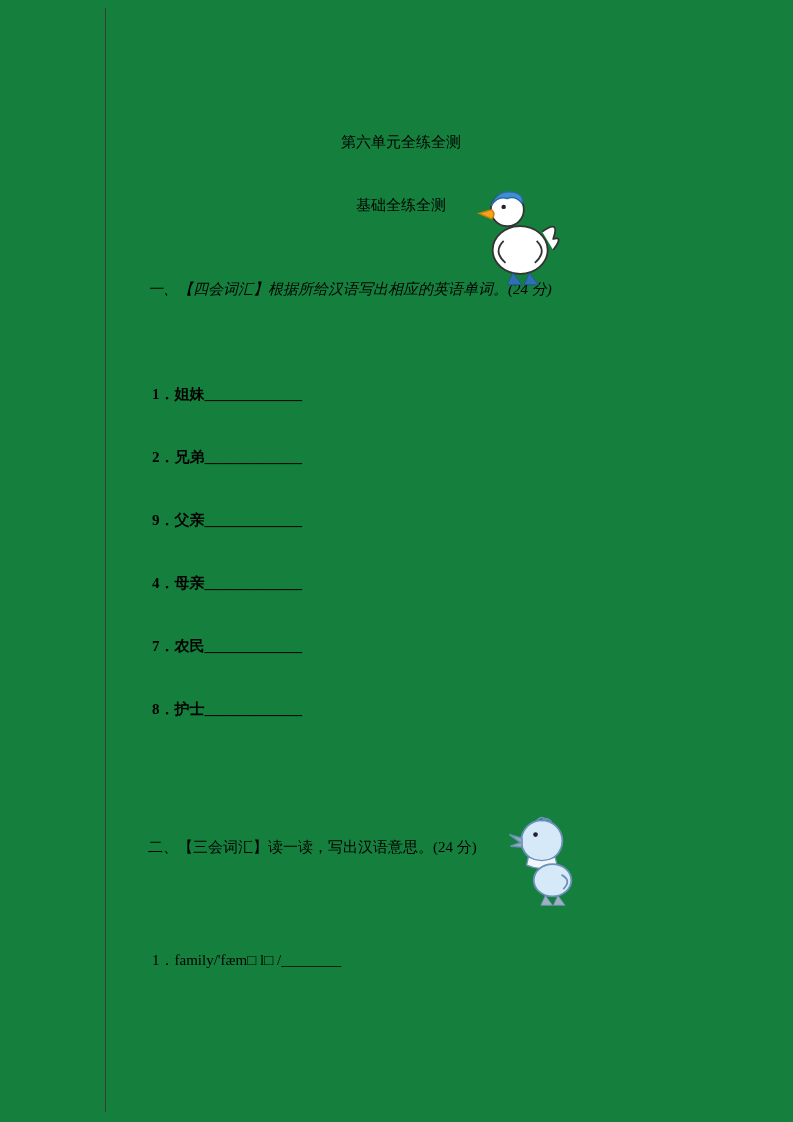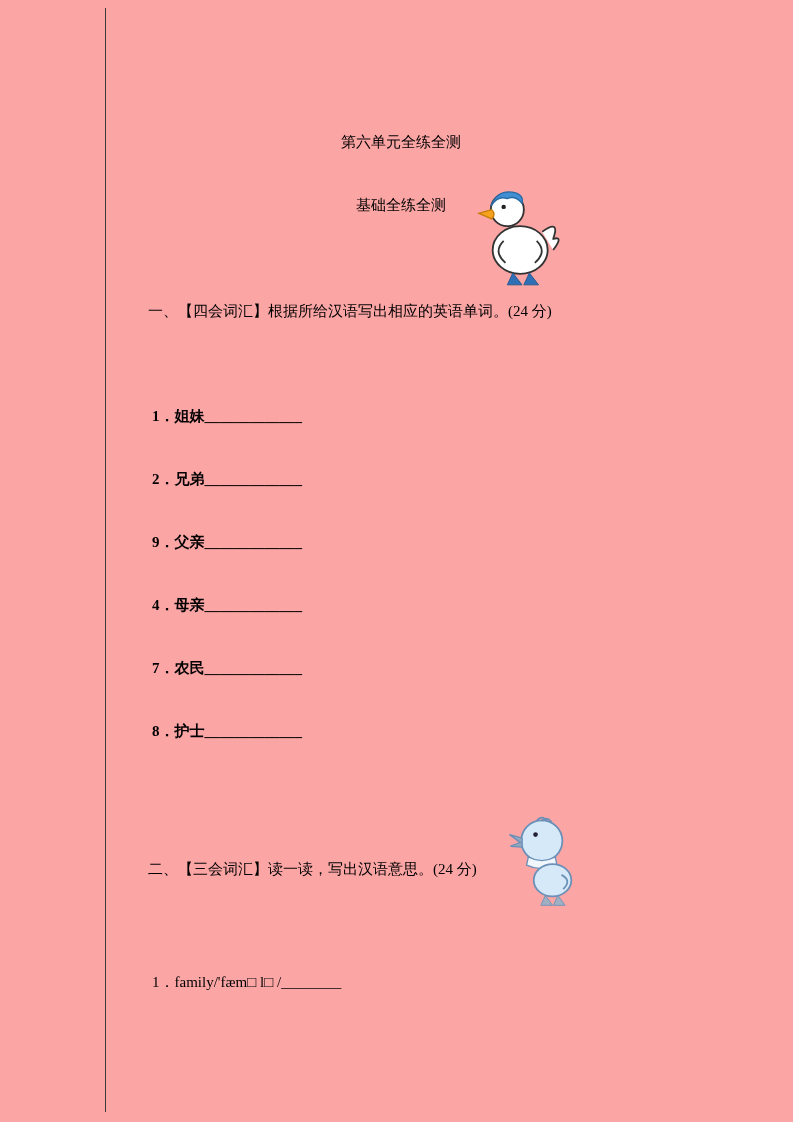--- a/index.html
+++ b/index.html
@@ -1,21 +1,21 @@
 <!DOCTYPE html>
 <html><head>
 <meta charset="utf-8">
 <style>
   html, body { margin: 0; padding: 0; background: #e9e9e9; }
   .doc {
     position: relative;
     width: 793px;
     height: 1122px;
     margin: 0 auto;
-    background: #fca5a5;
+    background: #15803d;
     overflow: hidden;
     font-family: "Liberation Serif", "DejaVu Serif", serif;
     color: #000;
     font-size: 15px;
   }
   .left-rule {
     position: absolute;
     left: 105px;
     top: 8px;
     width: 1px;
@@ -25,21 +25,21 @@
   .content {
     position: absolute;
     left: 148px;
     top: 90px;
     width: 506px;
     white-space: pre-wrap;
     line-height: 21px;
   }
   .title, .subtitle { text-align: center; line-height: 21px; }
   .heading { line-height: 21px; }
-  .h-s1 { margin-top: 22px; }
+  .h-s1 { margin-top: 0; font-style: italic; }
   .h-s2 { margin-top: 12px; }
   .sec1 .line { line-height: 21px; padding-left: 4px; font-weight: bold; }
   .sec2 { margin-top: 8px; }
   .sec2 .line { line-height: 21px; margin-bottom: 16px; padding-left: 4px; }
   .sec2 .line:last-child { margin-bottom: 0; font-family: Liberation Serif, serif; }
   .duck1 { position: absolute; left: 476px; top: 184px; }
   .duck2 { position: absolute; left: 506px; top: 812px; }
 </style>
 </head>
 <body>

